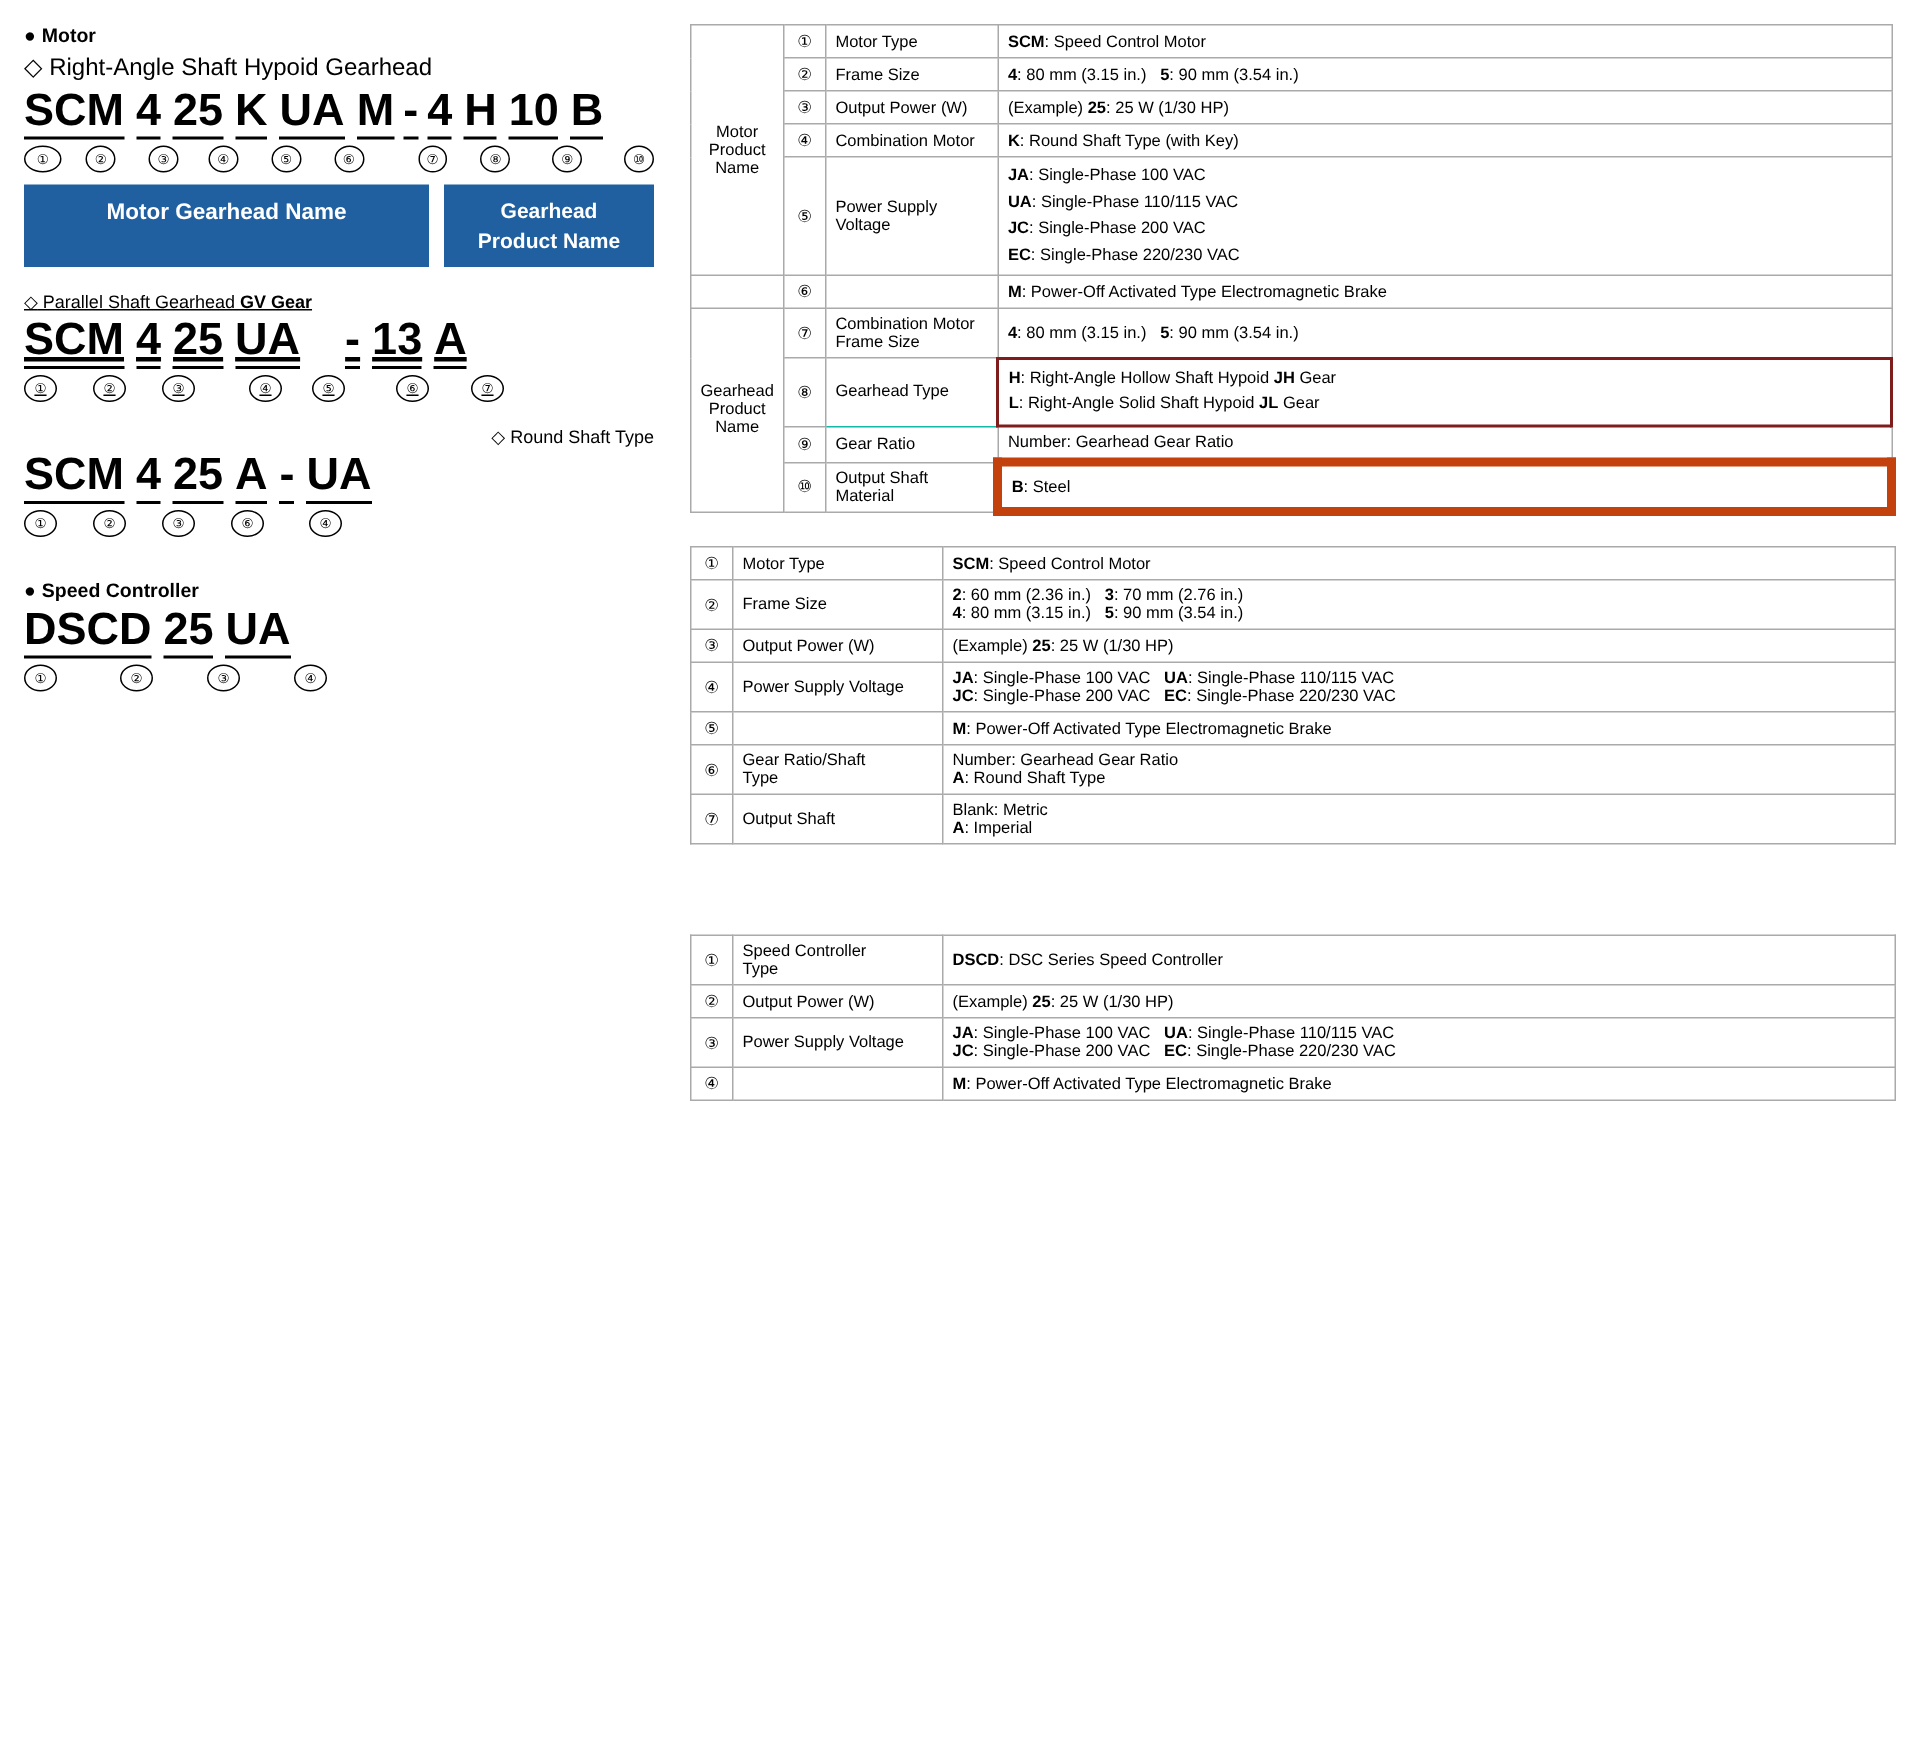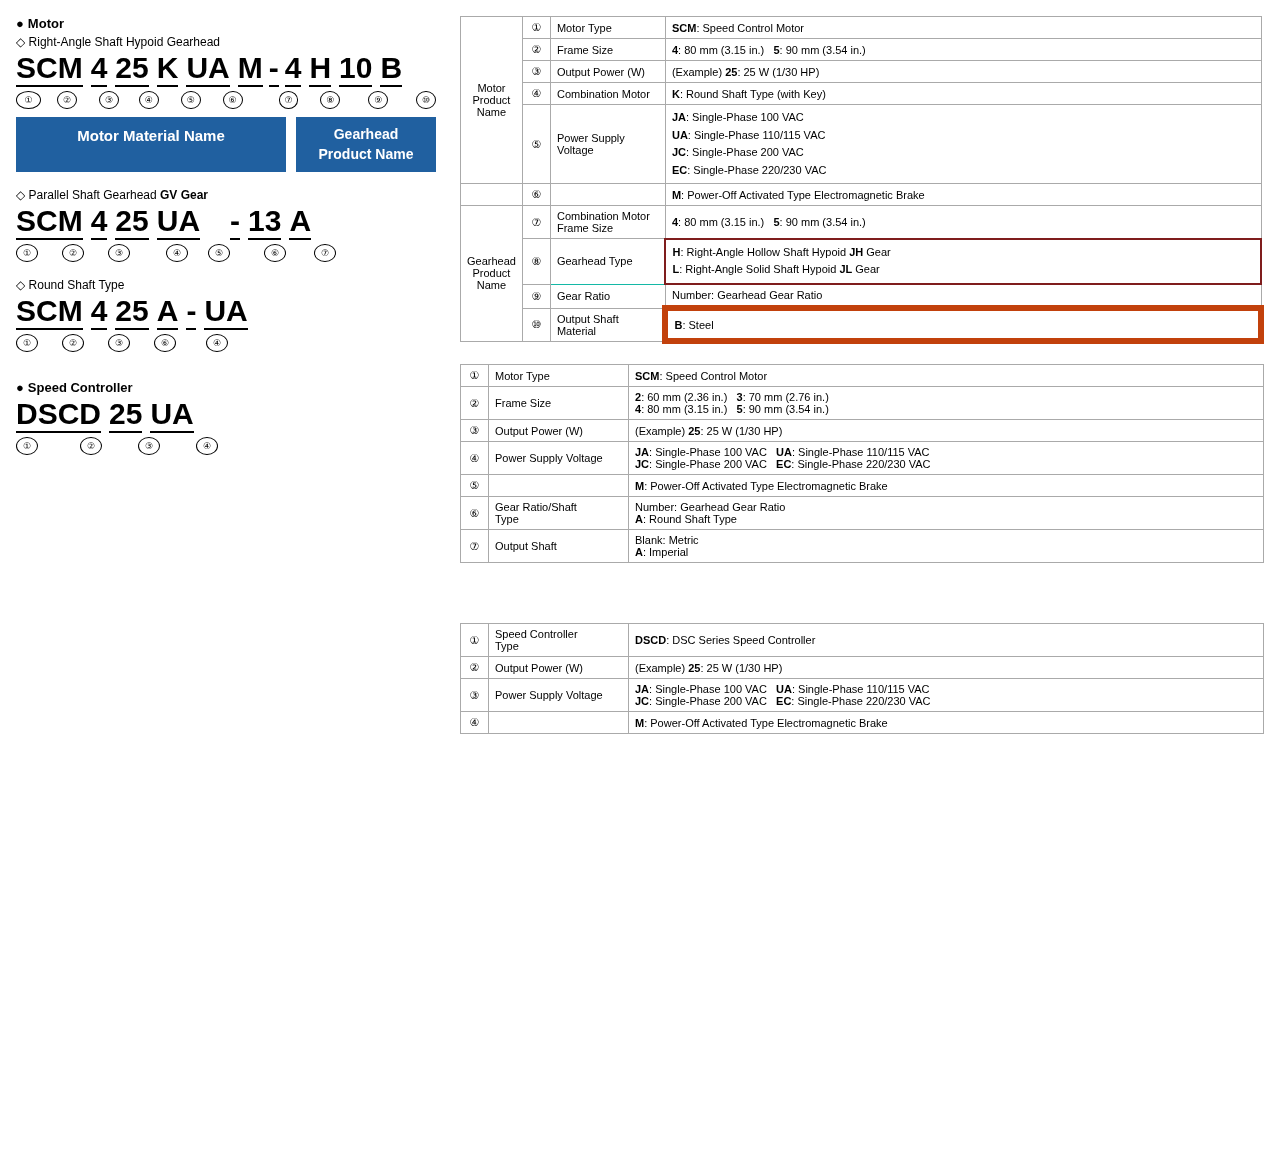--- a/index.html
+++ b/index.html
@@ -24,21 +24,21 @@
 
     <div style="width:420px;flex-shrink:0;">
 
       <div style="margin-bottom:16px;">
         <div style="display:flex;align-items:center;gap:4px;font-weight:bold;font-size:13px;margin-bottom:4px;">
           <span>●</span>
           <span>Motor</span>
         </div>
 
         <div style="margin-bottom:12px;">
-          <div style="font-size:12px;margin-bottom:4px;">
+          <div style="font-size:16px;margin-bottom:4px;">
             <span>◇</span>
             Right-Angle Shaft Hypoid Gearhead
           </div>
 
           <div style="font-size:30px;font-weight:bold;display:flex;align-items:baseline;line-height:1;margin-bottom:4px;">
             <span style="border-bottom:2.5px solid #000;padding-bottom:2px;margin-right:8px;">SCM</span>
             <span style="border-bottom:2.5px solid #000;padding-bottom:2px;margin-right:8px;">4</span>
             <span style="border-bottom:2.5px solid #000;padding-bottom:2px;margin-right:8px;">25</span>
             <span style="border-bottom:2.5px solid #000;padding-bottom:2px;margin-right:8px;">K</span>
             <span style="border-bottom:2.5px solid #000;padding-bottom:2px;margin-right:8px;">UA</span>
@@ -58,29 +58,29 @@
             <span style="display:inline-flex;align-items:center;justify-content:center;width:22px;height:18px;border:1px solid #000;border-radius:50%;font-size:9px;margin-left:22px;">⑤</span>
             <span style="display:inline-flex;align-items:center;justify-content:center;width:22px;height:18px;border:1px solid #000;border-radius:50%;font-size:9px;margin-left:22px;">⑥</span>
             <span style="display:inline-flex;align-items:center;justify-content:center;width:22px;height:18px;border:1px solid #000;border-radius:50%;font-size:9px;margin-left:36px;">⑦</span>
             <span style="display:inline-flex;align-items:center;justify-content:center;width:22px;height:18px;border:1px solid #000;border-radius:50%;font-size:9px;margin-left:22px;">⑧</span>
             <span style="display:inline-flex;align-items:center;justify-content:center;width:22px;height:18px;border:1px solid #000;border-radius:50%;font-size:9px;margin-left:28px;">⑨</span>
             <span style="display:inline-flex;align-items:center;justify-content:center;width:22px;height:18px;border:1px solid #000;border-radius:50%;font-size:9px;margin-left:28px;">⑩</span>
           </div>
 
           <div style="display:flex;gap:10px;margin-bottom:16px;">
             <div style="background:#2060a0;color:#fff;font-size:15px;font-weight:bold;padding:10px 16px;text-align:center;flex:1;">
-              Motor Material Name
+              Motor Gearhead Name
             </div>
             <div style="background:#2060a0;color:#fff;font-size:14px;font-weight:bold;padding:8px 16px;text-align:center;width:140px;line-height:1.4;">
               Gearhead<br>Product Name
             </div>
           </div>
         </div>
 
-        <div style="margin-bottom:12px;">
+        <div style="margin-bottom:12px;text-decoration:underline;">
           <div style="font-size:12px;margin-bottom:4px;">
             <span>◇</span>
             Parallel Shaft Gearhead <b>GV Gear</b>
           </div>
 
           <div style="font-size:30px;font-weight:bold;display:flex;align-items:baseline;line-height:1;margin-bottom:4px;">
             <span style="border-bottom:2.5px solid #000;padding-bottom:2px;margin-right:8px;">SCM</span>
             <span style="border-bottom:2.5px solid #000;padding-bottom:2px;margin-right:8px;">4</span>
             <span style="border-bottom:2.5px solid #000;padding-bottom:2px;margin-right:8px;">25</span>
             <span style="border-bottom:2.5px solid #000;padding-bottom:2px;margin-right:30px;">UA</span>
@@ -93,21 +93,21 @@
             <span style="display:inline-flex;align-items:center;justify-content:center;width:22px;height:18px;border:1px solid #000;border-radius:50%;font-size:9px;">①</span>
             <span style="display:inline-flex;align-items:center;justify-content:center;width:22px;height:18px;border:1px solid #000;border-radius:50%;font-size:9px;margin-left:24px;">②</span>
             <span style="display:inline-flex;align-items:center;justify-content:center;width:22px;height:18px;border:1px solid #000;border-radius:50%;font-size:9px;margin-left:24px;">③</span>
             <span style="display:inline-flex;align-items:center;justify-content:center;width:22px;height:18px;border:1px solid #000;border-radius:50%;font-size:9px;margin-left:36px;">④</span>
             <span style="display:inline-flex;align-items:center;justify-content:center;width:22px;height:18px;border:1px solid #000;border-radius:50%;font-size:9px;margin-left:20px;">⑤</span>
             <span style="display:inline-flex;align-items:center;justify-content:center;width:22px;height:18px;border:1px solid #000;border-radius:50%;font-size:9px;margin-left:34px;">⑥</span>
             <span style="display:inline-flex;align-items:center;justify-content:center;width:22px;height:18px;border:1px solid #000;border-radius:50%;font-size:9px;margin-left:28px;">⑦</span>
           </div>
         </div>
 
-        <div style="margin-bottom:28px;">
+        <div style="margin-bottom:28px;text-align:right;">
           <div style="font-size:12px;margin-bottom:4px;">
             <span>◇</span>
             Round Shaft Type
           </div>
 
           <div style="font-size:30px;font-weight:bold;display:flex;align-items:baseline;line-height:1;margin-bottom:4px;">
             <span style="border-bottom:2.5px solid #000;padding-bottom:2px;margin-right:8px;">SCM</span>
             <span style="border-bottom:2.5px solid #000;padding-bottom:2px;margin-right:8px;">4</span>
             <span style="border-bottom:2.5px solid #000;padding-bottom:2px;margin-right:8px;">25</span>
             <span style="border-bottom:2.5px solid #000;padding-bottom:2px;margin-right:8px;">A</span>

